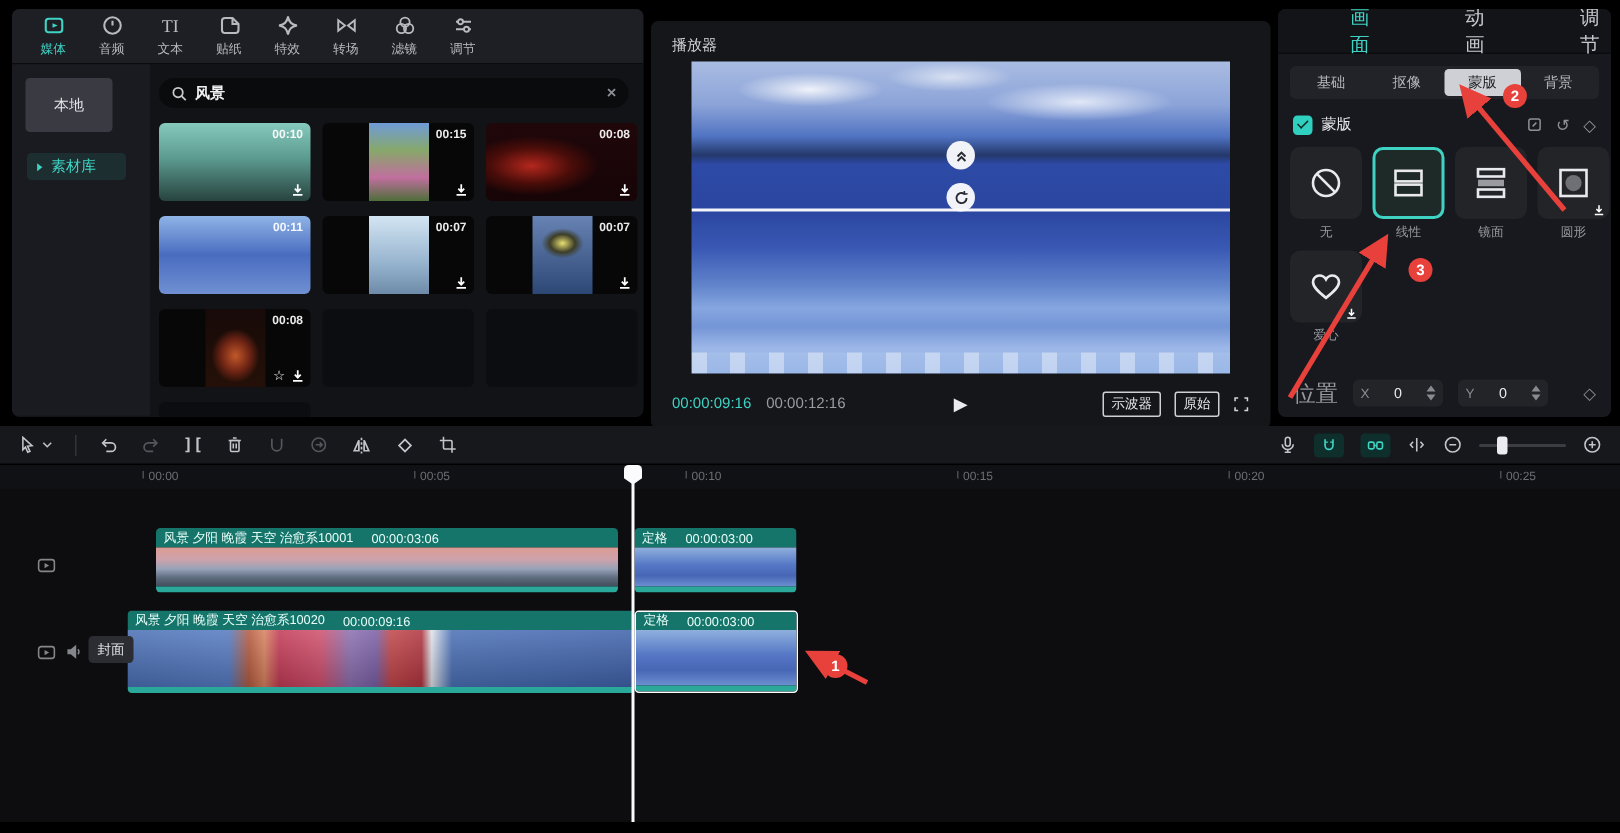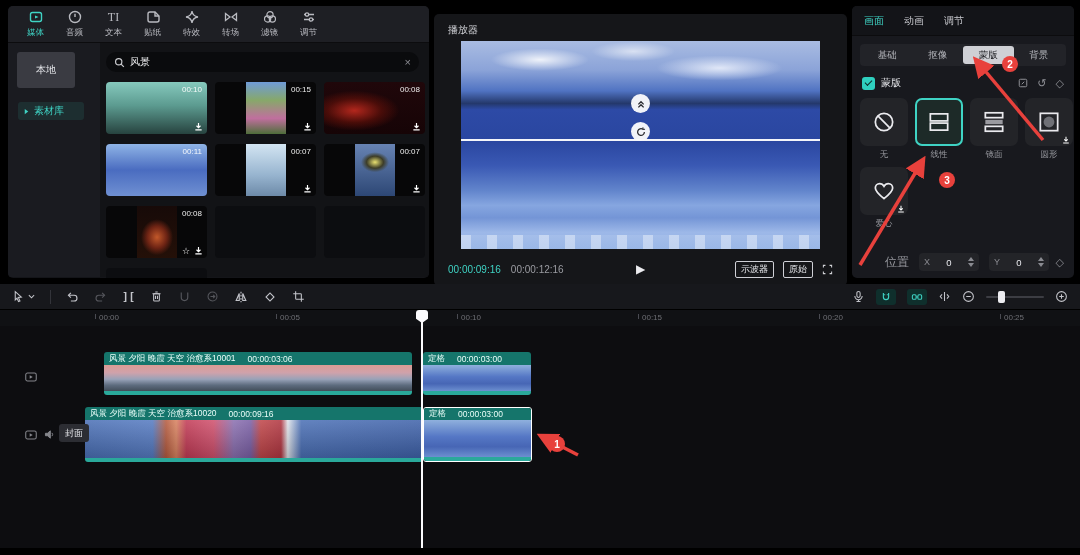--- a/index.html
+++ b/index.html
@@ -11,21 +11,21 @@
   
   #media-panel { left:8px; top:6px; width:421px; height:272px; background:#141519; border-radius:5px; overflow:hidden; }
   #media-toolbar { display:flex; align-items:center; height:37px; background:#1e1f24; padding-left:8px; border-bottom:1px solid #0c0c0e; }
   .tb-item { width:39px; display:flex; flex-direction:column; align-items:center; gap:2px; color:#b9bac0; cursor:pointer; }
   .tb-item .tb-label { font-size:8.5px; }
   .tb-item.sel { color:#3fd3c4; }
   #media-body { display:flex; height:234px; }
   #media-sidebar { width:92px; background:#1a1b20; padding-top:9px; }
   #local-btn { width:58px; height:36px; margin-left:9px; background:#3a3b42; border-radius:3px; color:#e3e4e8; font-size:10px; display:flex; align-items:center; justify-content:center; }
   #library-item { margin:14px 0 0 10px; width:66px; height:18px; border-radius:3px; background:rgba(63,211,196,.10); color:#3fd3c4; font-size:10px; display:flex; align-items:center; gap:4px; padding-left:5px; }
-  #media-content { flex:1; background:#121316; position:relative; }
+  #media-content { flex:1; background:#121316; position:relative;font-weight:bold; }
   #search-bar { margin:9px 10px 0 6px; height:20px; background:#0a0b0d; border-radius:11px; display:flex; align-items:center; padding:0 8px; gap:5px; }
   #search-text { color:#f0f1f3; font-size:10px; flex:1; }
   #search-clear { color:#8d8e94; font-size:11px; line-height:1; }
   #thumb-grid { margin:10px 0 0 6px; display:grid; grid-template-columns:repeat(3,101px); grid-auto-rows:52px; gap:10px 8px; }
   .thumb { position:relative; border-radius:4px; overflow:hidden; background:#070708; }
   .thumb .dur { position:absolute; top:3px; right:5px; font-size:8px; color:rgba(255,255,255,.92); }
   .thumb .dl { position:absolute; bottom:3px; right:4px; }
   .thumb .star { position:absolute; bottom:2px; right:17px; color:#fff; font-size:9px; }
   .vstrip::before { content:""; position:absolute; left:50%; top:0; transform:translateX(-50%); width:40px; height:100%; }
   .t1 { background:linear-gradient(180deg,#86c9bd 0%,#5c9b90 45%,#27433f 100%); }
@@ -56,38 +56,38 @@
   #player-bar { position:absolute; left:14px; right:14px; bottom:9px; height:16px; display:flex; align-items:center; }
   #time-cur { color:#3fd3c4; font-size:10px; }
   #time-total { color:#9b9ca2; font-size:10px; margin-left:10px; }
   #play-btn { position:absolute; left:50%; transform:translateX(-50%); color:#ececf0; font-size:12px; line-height:1; }
   #player-bar-right { margin-left:auto; display:flex; align-items:center; gap:9px; }
   .mini-btn { border:1px solid #cfd0d6; border-radius:2px; color:#e7e8ec; font-size:9px; padding:1px 5px; }
 
   
   #inspector { left:852px; top:6px; width:222px; height:272px; background:#18191e; border-radius:5px; overflow:hidden; }
   #insp-tabs { height:30px; background:#131418; display:flex; align-items:center; gap:20px; padding-left:12px; border-bottom:1px solid #0c0c0e; }
-  .insp-tab { font-size:10px; color:#c7c8cd; }
+  .insp-tab { font-size:13px; color:#c7c8cd;margin-left:36px; }
   .insp-tab.sel { color:#3fd3c4; }
   #subtabs { margin:8px 8px 0 8px; height:22px; background:#222328; border-radius:4px; display:flex; padding:2px; }
   .subtab { flex:1; display:flex; align-items:center; justify-content:center; font-size:9.5px; color:#b5b6bc; border-radius:3px; }
   .subtab.sel { background:#cfd0d5; color:#17181c; }
   #mask-head { margin:10px 10px 0 10px; display:flex; align-items:center; }
   #mask-check { width:13px; height:13px; background:#2fd0bf; border-radius:3px; position:relative; }
   #mask-check::after { content:""; position:absolute; left:3px; top:3.5px; width:6px; height:3px; border-left:1.6px solid #0d2b27; border-bottom:1.6px solid #0d2b27; transform:rotate(-45deg); }
   #mask-title { color:#e8e9ed; font-size:10px; margin-left:6px; }
   #mask-head-icons { margin-left:auto; display:flex; gap:9px; color:#8f9096; font-size:11px; align-items:center; }
   #mask-grid { margin:8px 10px 0 8px; display:grid; grid-template-columns:repeat(4,48px); gap:6px 7px; }
   .mask-cell { display:flex; flex-direction:column; align-items:center; }
   .mask-tile { width:48px; height:48px; background:#232428; border-radius:7px; display:flex; align-items:center; justify-content:center; position:relative; }
   .mask-tile.sel { border:2px solid #3fd3c4; background:#1d2a28; }
   .mask-label { font-size:8.5px; color:#97989e; margin-top:3px; }
   .tile-dl { position:absolute; right:3px; bottom:2px; }
   #pos-row { position:absolute; left:10px; right:10px; bottom:7px; height:18px; display:flex; align-items:center; }
-  #pos-label { font-size:12px; color:#97989e;padding-left:23px; }
+  #pos-label { font-size:15px; color:#97989e; }
   .pos-box { width:60px; height:18px; background:#232428; border-radius:4px; display:flex; align-items:center; padding:0 5px; margin-left:10px; }
   .pos-axis { font-size:9px; color:#8a8b91; }
   .pos-val { flex:1; text-align:center; font-size:9.5px; color:#e9eaee; }
   .stepper { display:flex; flex-direction:column; gap:2px; }
   .stepper i { width:0; height:0; border-left:3px solid transparent; border-right:3px solid transparent; }
   .stepper .up { border-bottom:4px solid #8a8b91; }
   .stepper .dn { border-top:4px solid #8a8b91; }
   #pos-key { margin-left:auto; color:#8a8b91; font-size:11px; }
 
   

